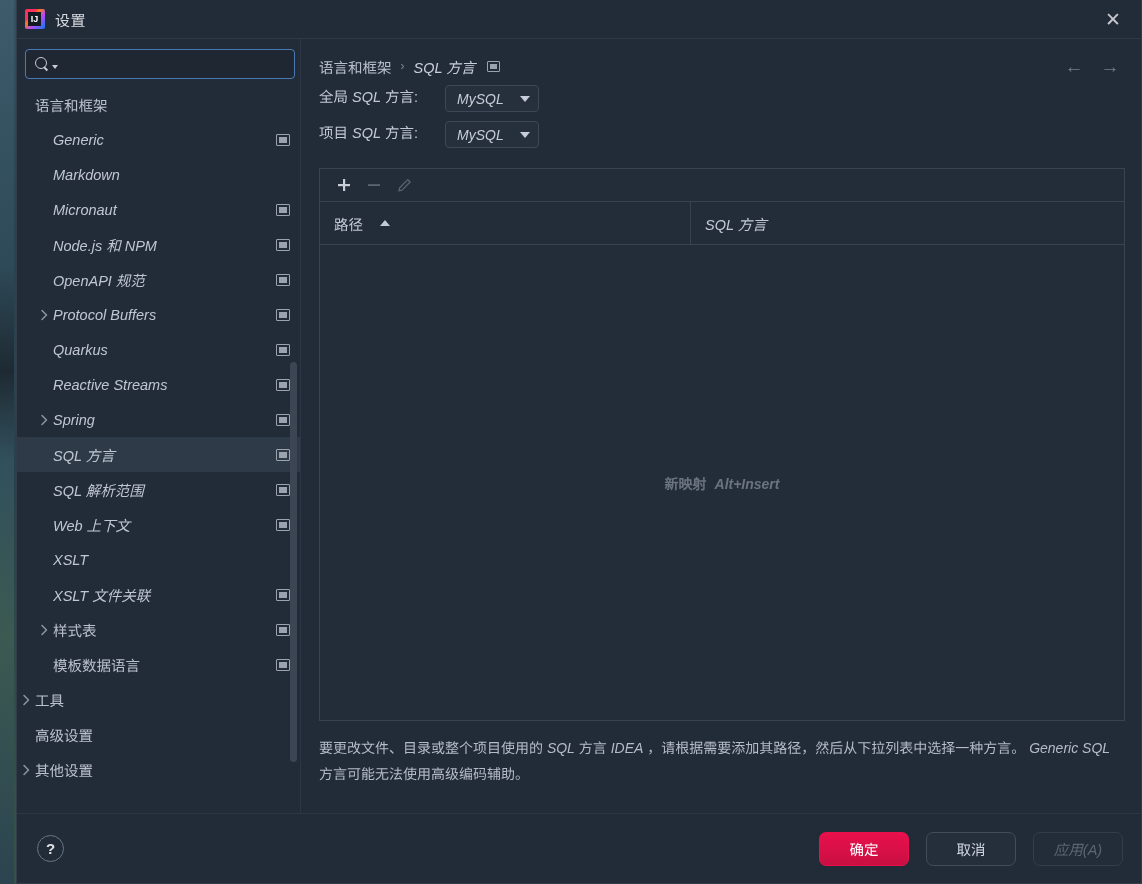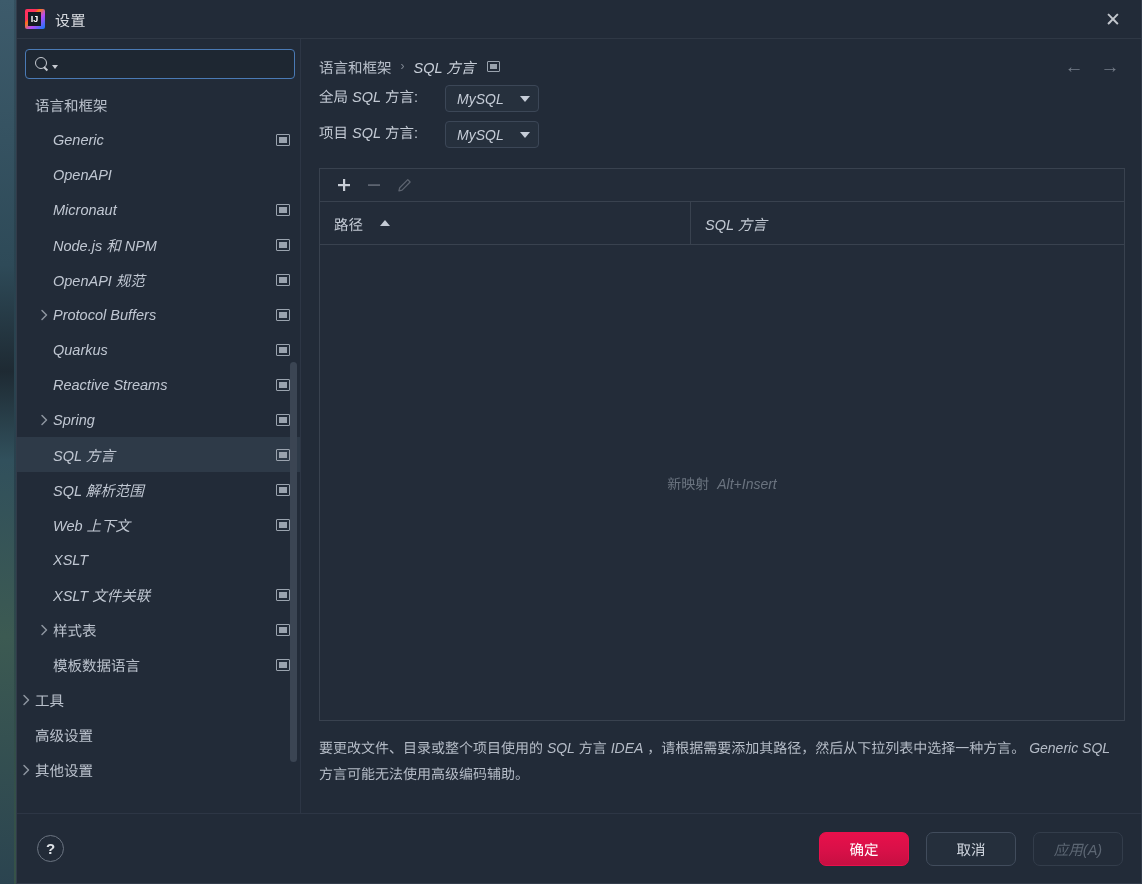--- a/index.html
+++ b/index.html
@@ -386,20 +386,21 @@
     justify-content: center;
     background: #232c39;
     cursor: default;
   }
   .empty-text {
     color: #6a737f;
     font-size: 14px;
     display: flex;
     align-items: baseline;
     gap: 8px;
+    font-weight: bold;
   }
   .empty-text .shortcut { font-style: italic; }
 
   .hint {
     color: #b5bcc7;
     font-size: 14px;
     line-height: 26px;
     margin-top: 14px;
     padding-right: 14px;
   }
@@ -494,21 +495,21 @@
             <span class="twisty"></span>
             <span class="row-label">语言和框架</span>
           </div>
           <div class="tree-row lvl1">
             <span class="twisty"></span>
             <span class="row-label italic">Generic</span>
             <span class="module-icon"></span>
           </div>
           <div class="tree-row lvl1">
             <span class="twisty"></span>
-            <span class="row-label italic">OpenAPI</span>
+            <span class="row-label italic">Markdown</span>
           </div>
           <div class="tree-row lvl1">
             <span class="twisty"></span>
             <span class="row-label italic">Micronaut</span>
             <span class="module-icon"></span>
           </div>
           <div class="tree-row lvl1">
             <span class="twisty"></span>
             <span class="row-label italic">Node.js 和 NPM</span>
             <span class="module-icon"></span>

